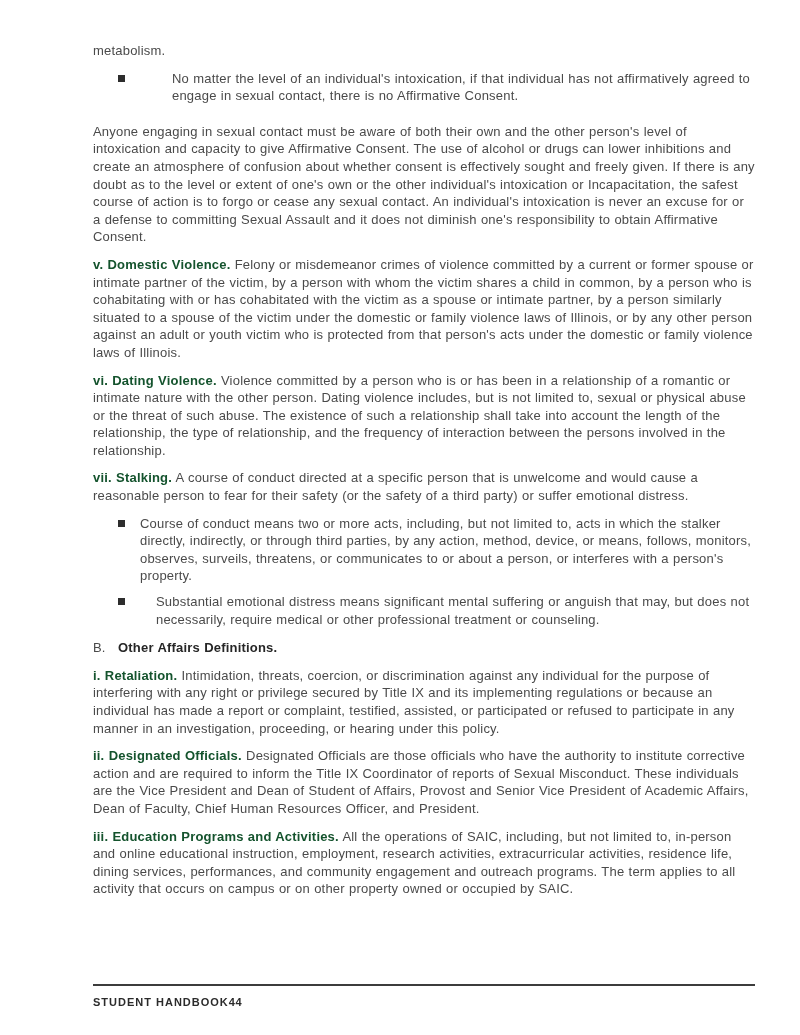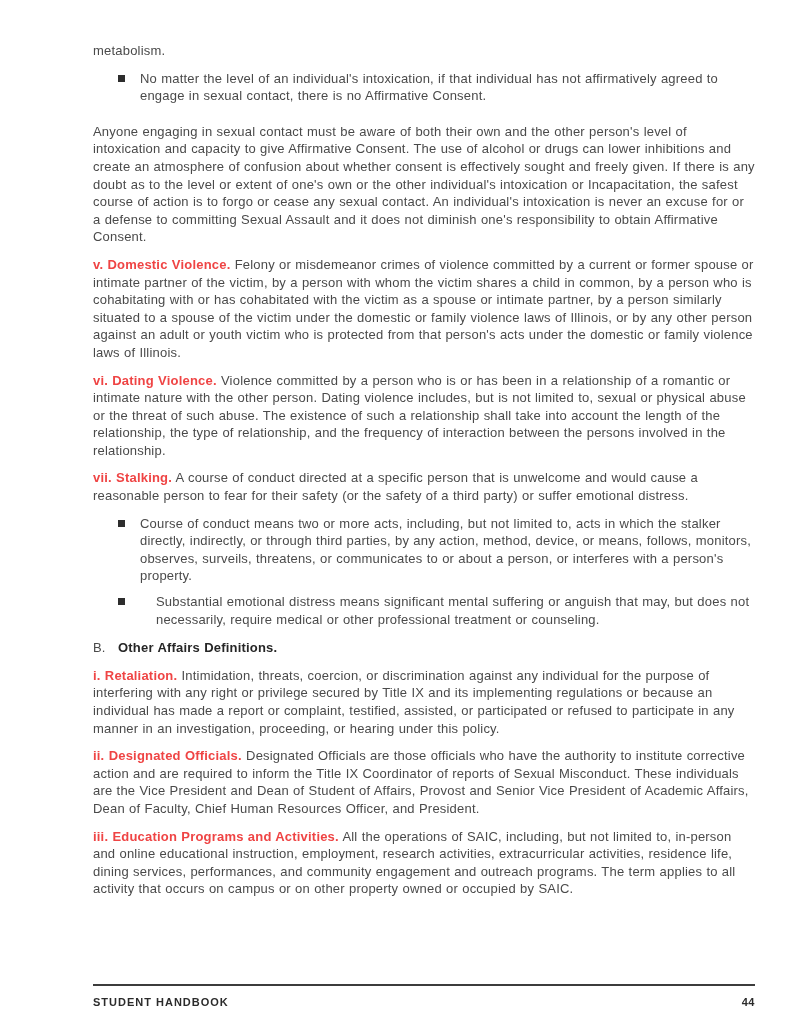--- a/index.html
+++ b/index.html
@@ -18,43 +18,42 @@
     width: 662px;
     color: #4a4a4a;
     font-size: 13px;
     line-height: 17.6px;
     letter-spacing: 0.2px;
     word-spacing: 0.4px;
   }
   .page-content p { margin: 0 0 10px 0; }
   .continuation { margin: 0 0 4px 47px; }
   .bullet-item { display: flex; margin: 0 0 8px 0; }
-  .bullet-item.gap-after { margin-bottom: 18px; }
+  .bullet-item.gap-after { margin-bottom: 18px; gap: 32px; }
   .bullet-item.gap-after-lg { margin-bottom: 11px; gap: 16px; }
   .bullet-square {
     flex: none;
     width: 7px;
     height: 7px;
     background: #2d2d2d;
     margin: 5px 0 0 25px;
   }
   .bullet-item p { margin: 0 0 0 15px; }
-  .dt { font-weight: bold; color: #ef4444; }
+  .dt { font-weight: bold; color: #14532d; }
   .section-heading { margin: 0 0 10px 0; }
   .section-label { display: inline-block; width: 25px; }
   .section-title { font-weight: bold; color: #262626; }
   .page-footer {
     position: absolute;
     top: 984px;
     left: 93px;
     width: 662px;
     border-top: 2px solid #3c3c3c;
     padding-top: 10px;
     display: flex;
-    justify-content: space-between;
     align-items: baseline;
     color: #2b2b2b;
     font-size: 11px;
     font-weight: bold;
   }
   .footer-left { letter-spacing: 1px; }
   .footer-page-num { letter-spacing: 0.5px; }
 </style>
 </head>
 <body>

